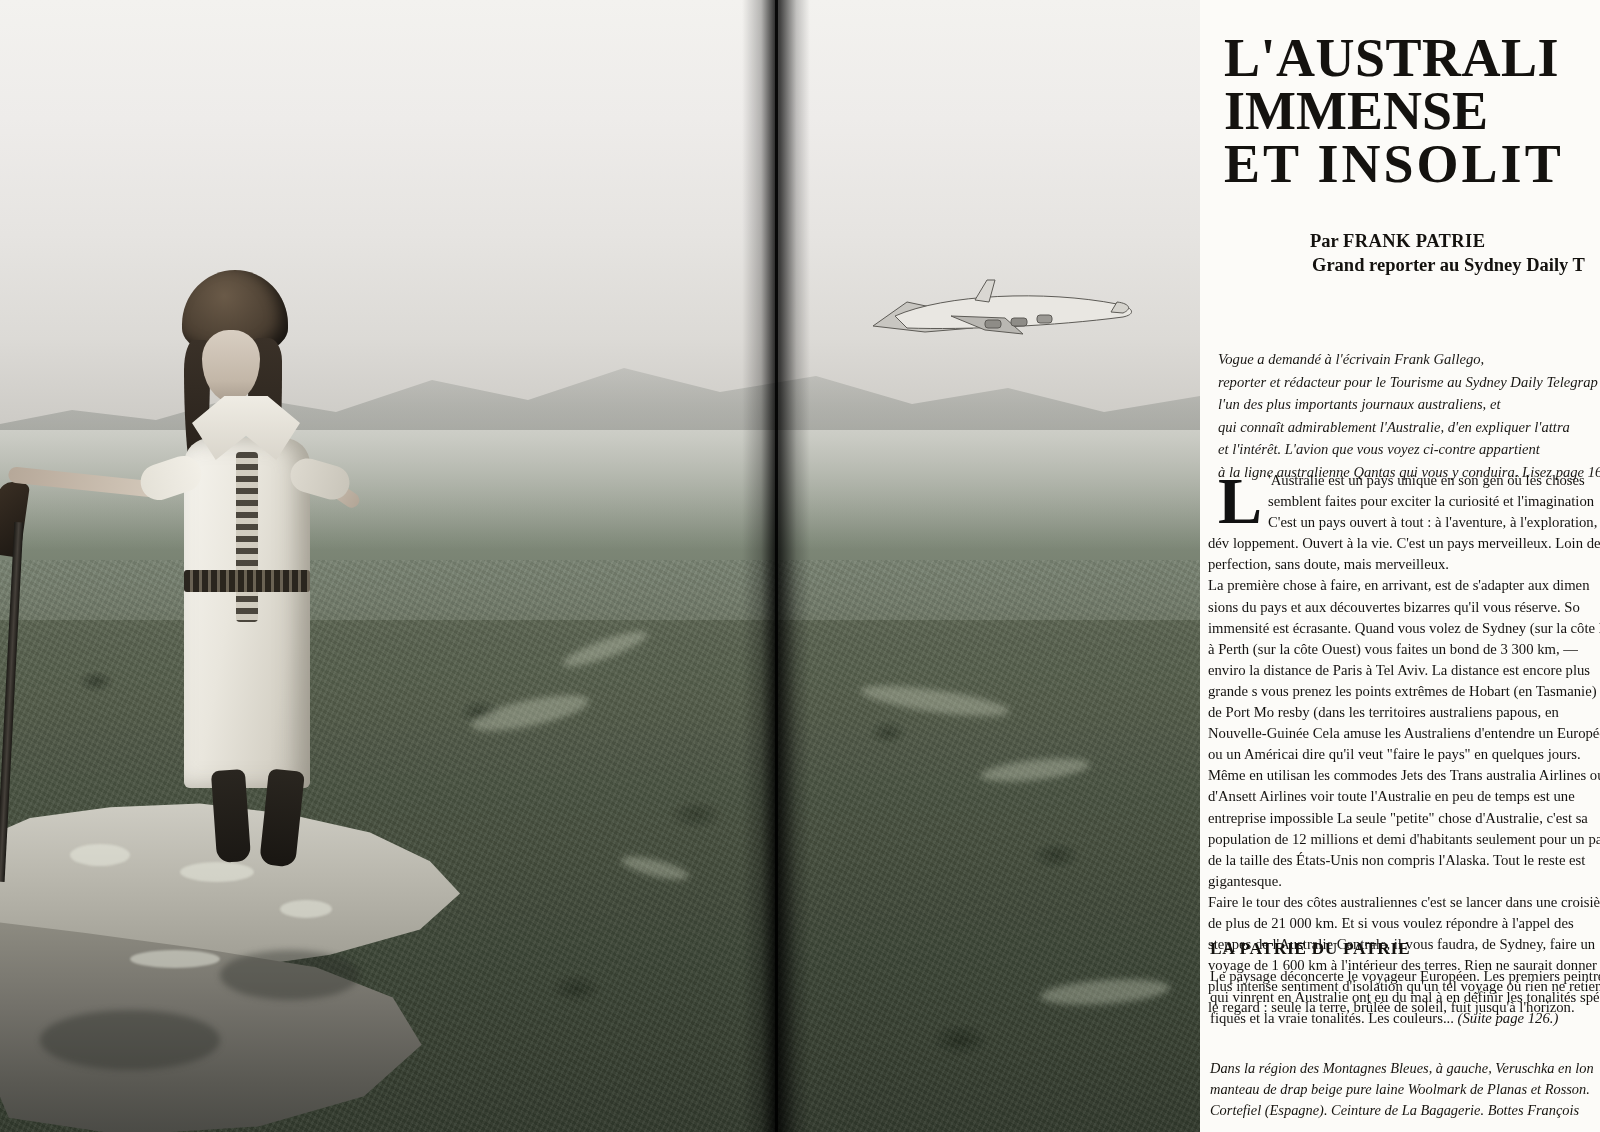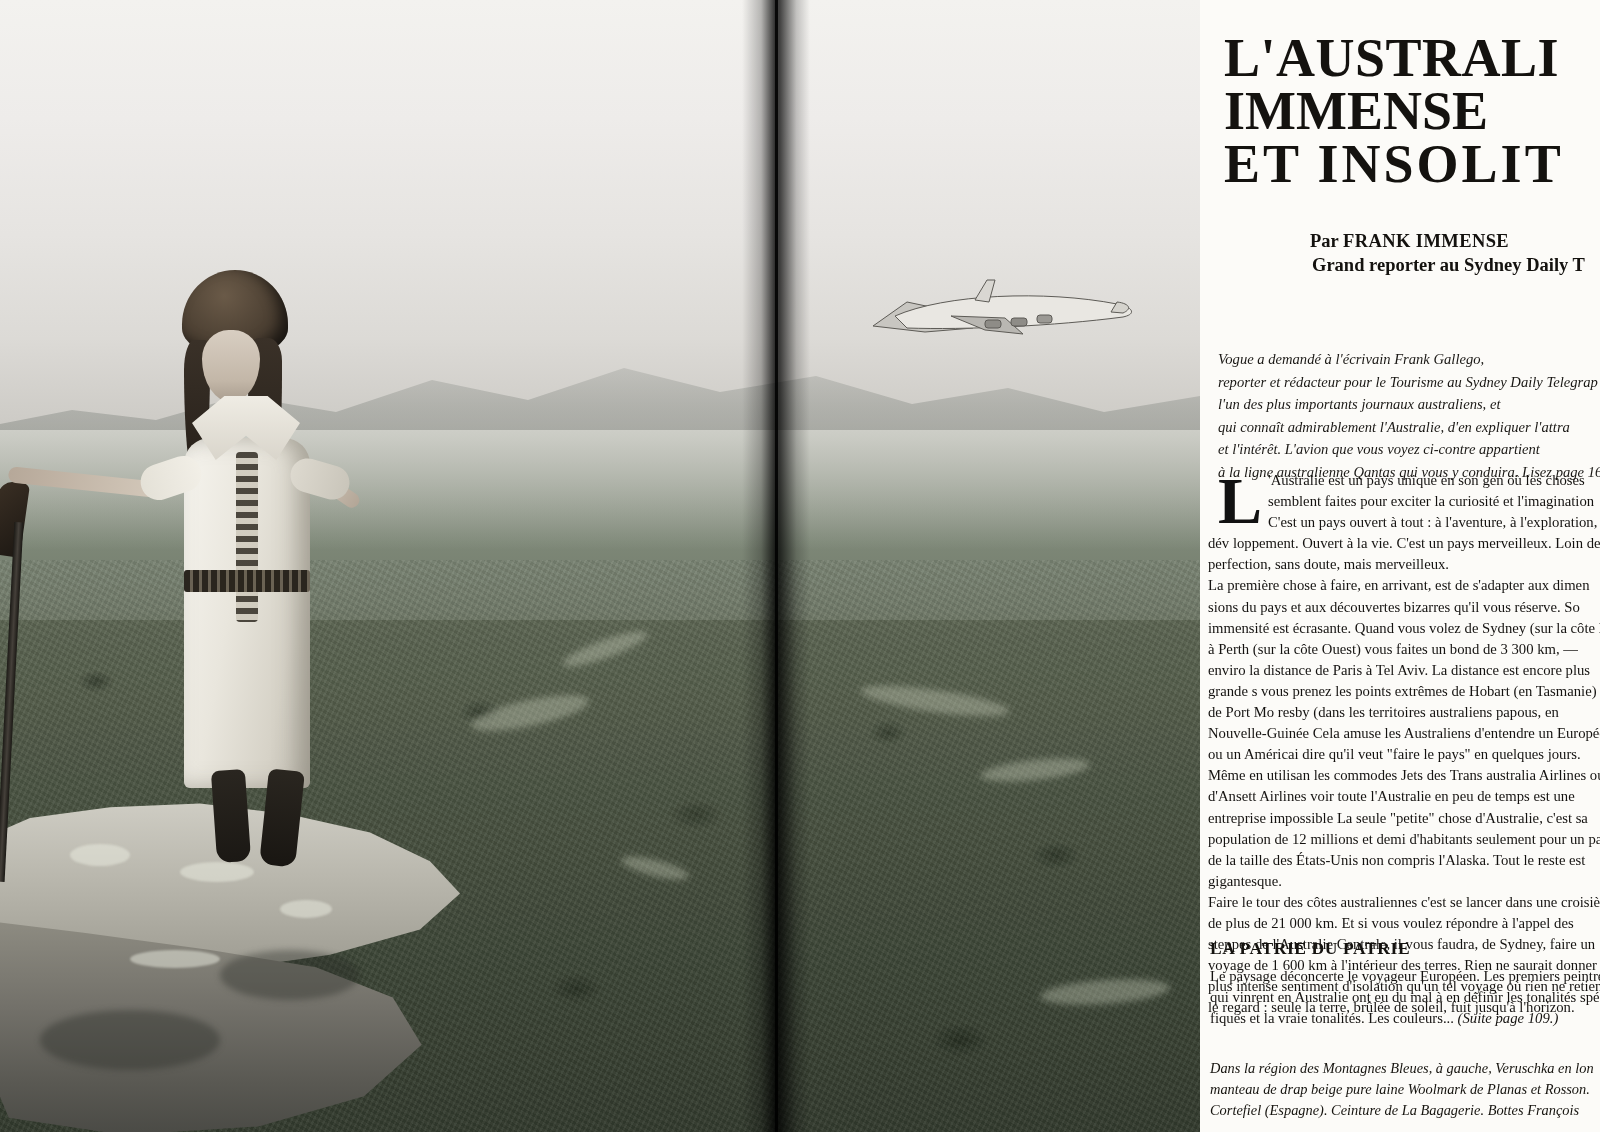--- a/index.html
+++ b/index.html
@@ -414,21 +414,21 @@
   <div class="text-page">
 
     <div class="headline">
       <div class="l1">L'AUSTRALI</div>
       <div class="l2">IMMENSE</div>
       <div class="l3">ET INSOLIT</div>
     </div>
 
     <div class="byline">
       <span class="small">Par</span>
-      <span class="name">FRANK IMMENSE</span>
+      <span class="name">FRANK PATRIE</span>
     </div>
     <div class="byline byline-2">Grand reporter au Sydney Daily T</div>
 
     <div class="standfirst">
       <div>Vogue a demandé à l'écrivain Frank Gallego,</div>
       <div>reporter et rédacteur pour le Tourisme au Sydney Daily Telegrap</div>
       <div>l'un des plus importants journaux australiens, et</div>
       <div>qui connaît admirablement l'Australie, d'en expliquer l'attra</div>
       <div>et l'intérêt. L'avion que vous voyez ci-contre appartient</div>
       <div>à la ligne australienne Qantas qui vous y conduira. Lisez page 16</div>
@@ -441,21 +441,21 @@
       <p style="white-space:normal; width:410px;">Faire le tour des côtes australiennes c'est se lancer dans une croisière de plus de 21 000 km. Et si vous voulez répondre à l'appel des steppes de l'Australie Centrale, il vous faudra, de Sydney, faire un voyage de 1 600 km à l'intérieur des terres. Rien ne saurait donner un plus intense sentiment d'isolation qu'un tel voyage où rien ne retient le regard : seule la terre, brûlée de soleil, fuit jusqu'à l'horizon.</p>
     </div>
 
     <div class="subhead">LA PATRIE DU PATRIE</div>
 
     <div class="body2">
       <div>Le paysage déconcerte le voyageur Européen. Les premiers peintres</div>
       <div>qui vinrent en Australie ont eu du mal à en définir les tonalités spéci-</div>
       <div>
         <span>fiques et la vraie tonalités. Les couleurs...</span>
-        <span class="ital">(Suite page 109.)</span>
+        <span class="ital">(Suite page 126.)</span>
       </div>
     </div>
 
     <div class="caption">
       <div>Dans la région des Montagnes Bleues, à gauche, Veruschka en lon</div>
       <div>manteau de drap beige pure laine Woolmark de Planas et Rosson.</div>
       <div>Cortefiel (Espagne). Ceinture de La Bagagerie. Bottes François</div>
     </div>
 
   </div>

